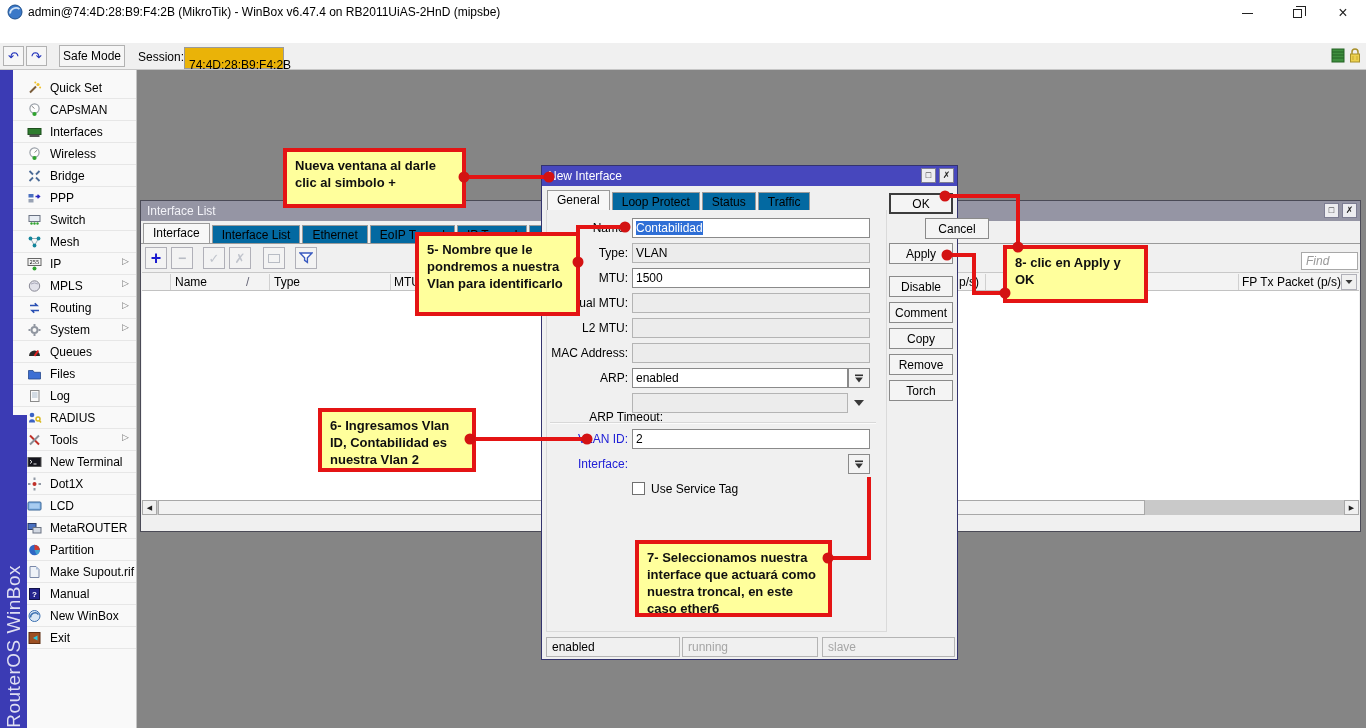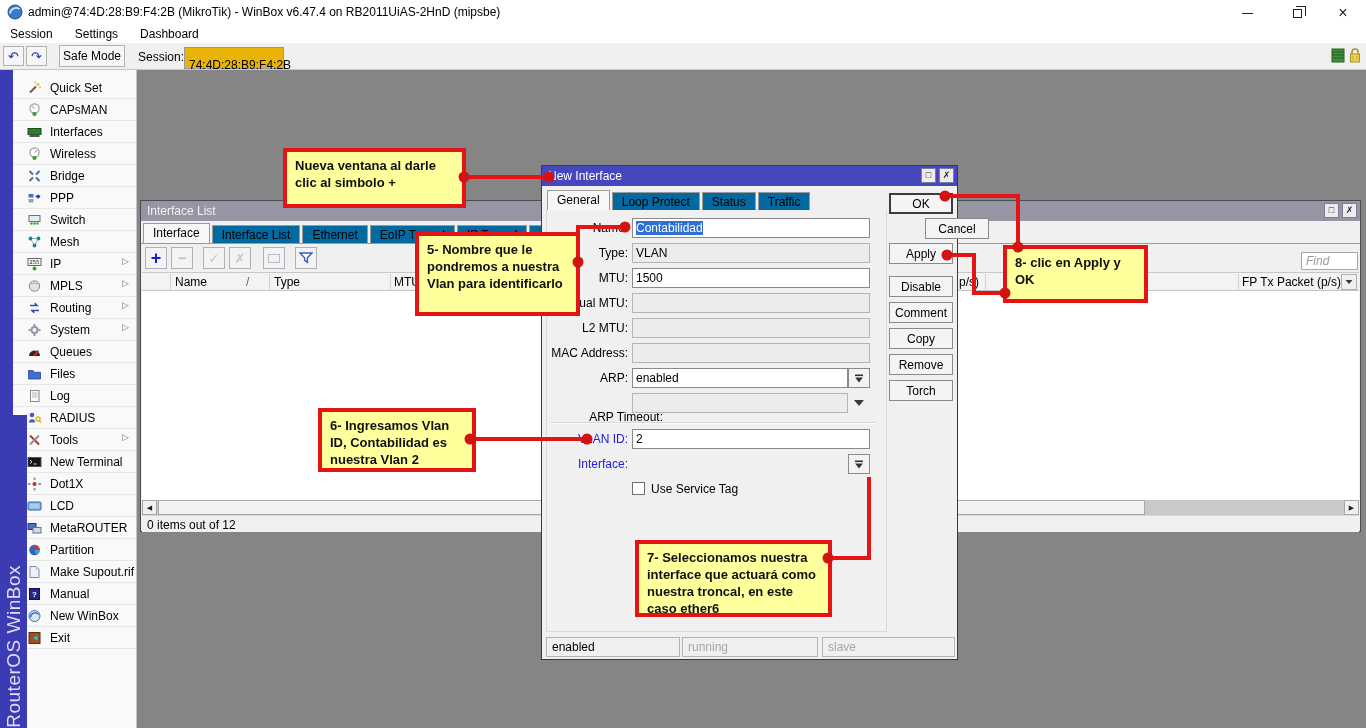--- a/index.html
+++ b/index.html
@@ -112,25 +112,20 @@
         <span class="glyph-min"></span>
       </div>
     <div class="winctl restore">
         <span class="glyph-restore"></span>
       </div>
     <div class="winctl close">
         <span class="glyph-close">×</span>
       </div>
   </div>
 
-  <div class="menubar">
-    <span class="menu-item">Session</span>
-    <span class="menu-item">Settings</span>
-    <span class="menu-item">Dashboard</span>
-  </div>
 
   <div class="toolbar">
     <div class="tb-btn tb-undo">
         <span>↶</span>
       </div>
     <div class="tb-btn tb-redo">
         <span>↷</span>
       </div>
     <div class="tb-safe">Safe Mode</div>
     <span class="tb-session-label">Session:</span>
@@ -499,21 +494,20 @@
     <div class="il-list"></div>
     <div class="il-hscroll">
       <div class="scroll-btn" style="left:0;">
           <span>◀</span>
         </div>
       <div class="il-thumb"></div>
       <div class="scroll-btn" style="right:0;">
           <span>▶</span>
         </div>
     </div>
-    <div class="il-status">0 items out of 12</div>
   </div>
 
   <div class="ni-window">
     <div class="ni-title">New Interface</div>
     <div class="chrome-btns" style="top:2px;">
       <div class="chrome-btn">
           <span>□</span>
         </div>
       <div class="chrome-btn">
           <span>✗</span>

